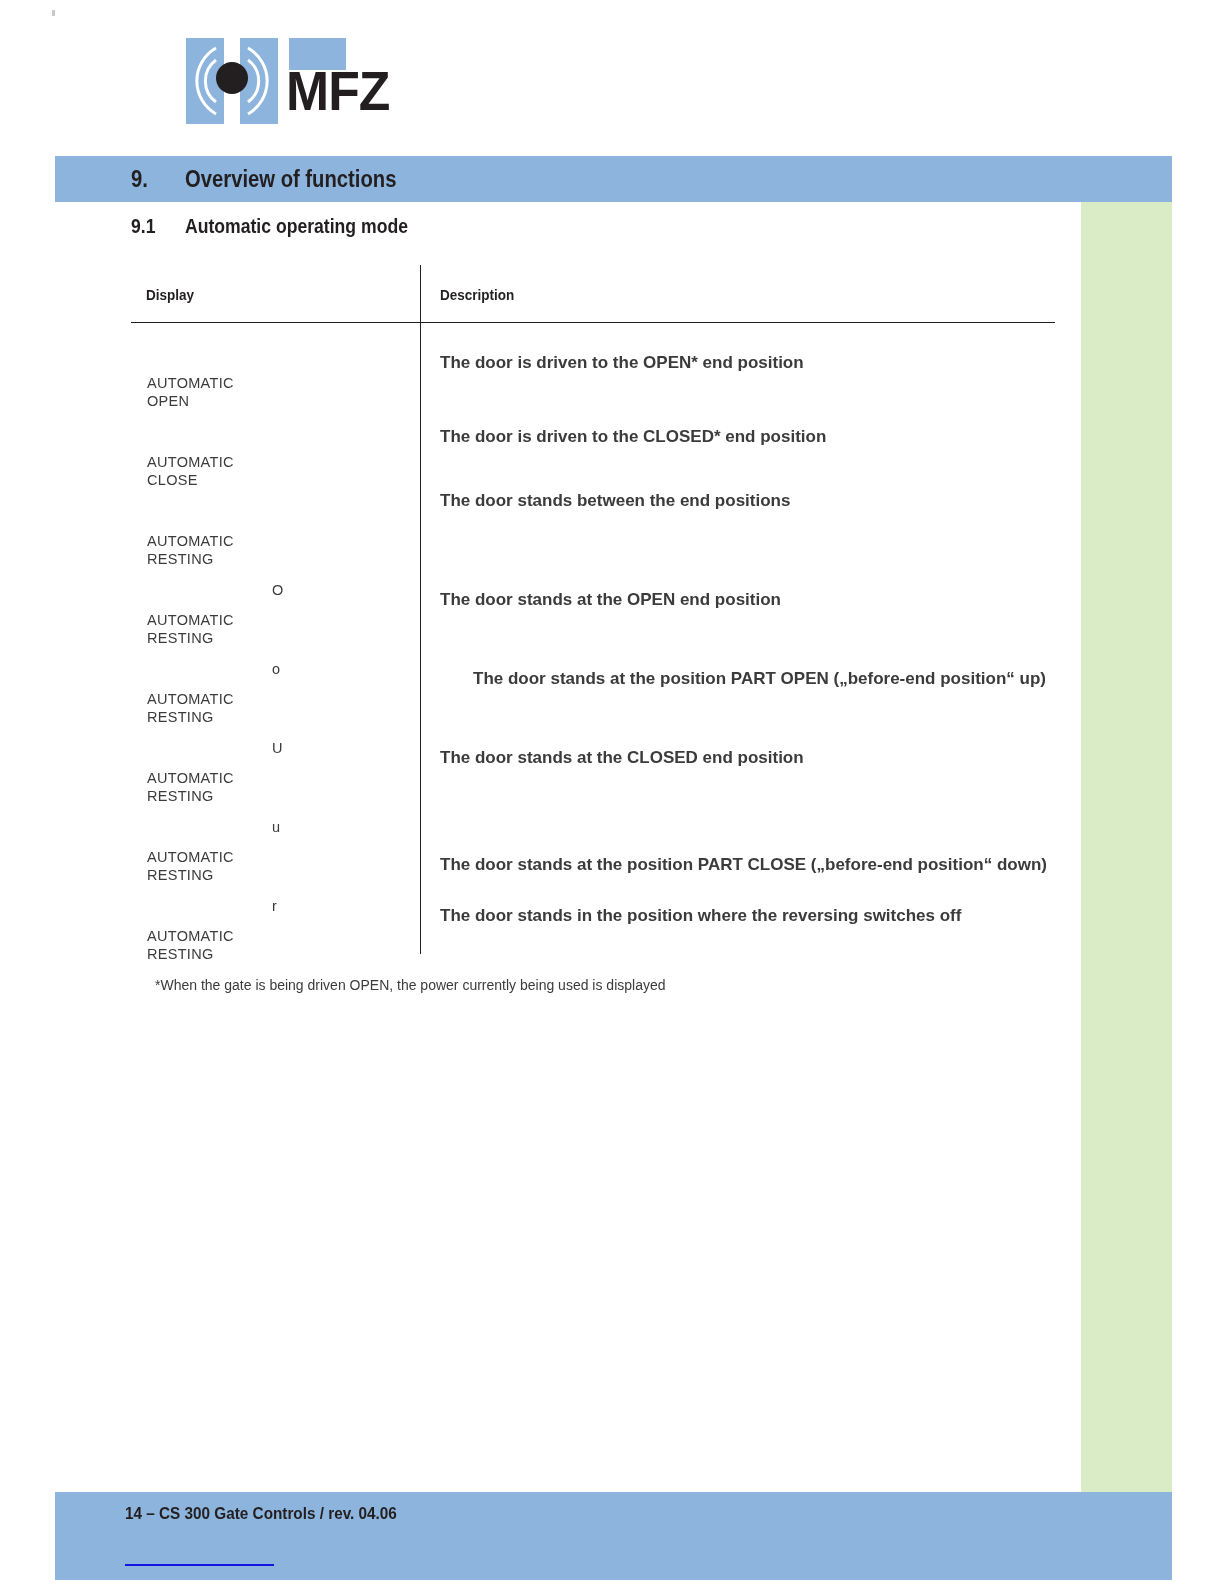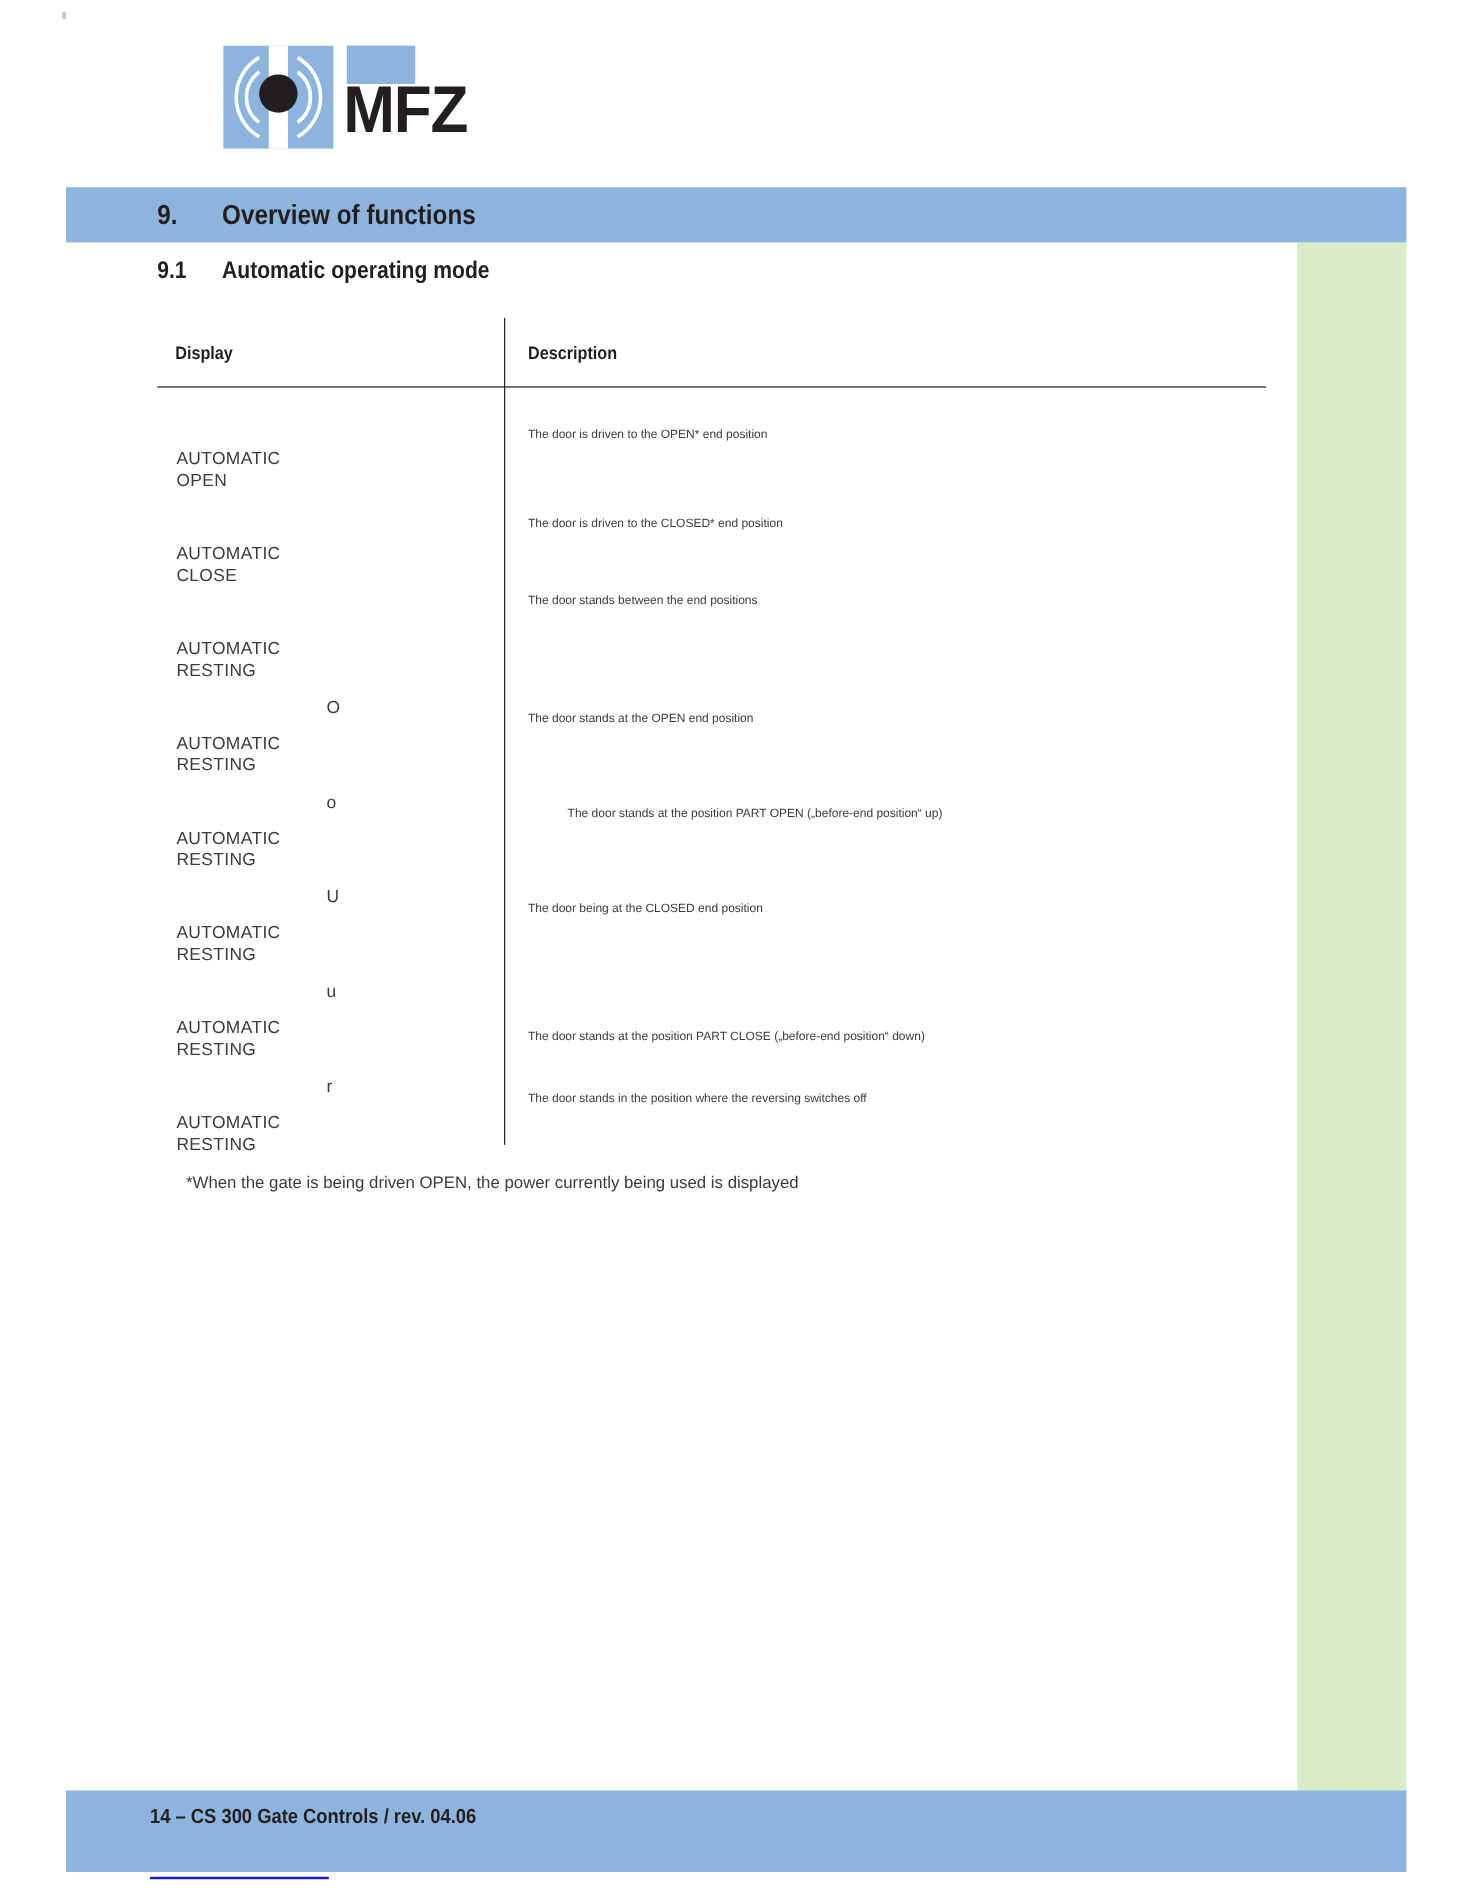--- a/index.html
+++ b/index.html
@@ -180,43 +180,44 @@
   .row-indicator {
     position: absolute;
     left: 272px;
     font-size: 14.5px;
     line-height: 18px;
     color: #3b3b3b;
   }
   .row-description {
     position: absolute;
     left: 440px;
-    font-size: 10px;
+    font-size: 17px;
     line-height: 18px;
     color: #3b3b3b;
     white-space: nowrap;
+    font-weight: bold;
   }
 
   .footnote {
     position: absolute;
     left: 131px;
     top: 977px;
     font-size: 14px;
     color: #3b3b3b;
     white-space: nowrap;
     margin-left: 24px;
   }
 
   
   .footer-band {
     position: absolute;
     left: 55px;
     top: 1492px;
     width: 1117px;
-    height: 68px;
+    height: 88px;
     background: #8cb4dd;
     text-decoration: underline;
   }
   .footer-text {
     position: absolute;
     left: 70px;
     top: 12px;
     font-size: 17px;
     font-weight: bold;
     color: #231f20;
@@ -301,21 +302,21 @@
         <div>
           <div class="row-display" style="top: 660px;">AUTOMATIC
 RESTING</div>
           <div class="row-indicator" style="top: 660px;">o</div>
           <div class="row-description" style="top: 670px; margin-left: 33px;">The door stands at the position PART OPEN („before-end position“ up)</div>
         </div>
         <div>
           <div class="row-display" style="top: 739px;">AUTOMATIC
 RESTING</div>
           <div class="row-indicator" style="top: 739px;">U</div>
-          <div class="row-description" style="top: 749px;">The door being at the CLOSED end position</div>
+          <div class="row-description" style="top: 749px;">The door stands at the CLOSED end position</div>
         </div>
         <div>
           <div class="row-display" style="top: 818px;">AUTOMATIC
 RESTING</div>
           <div class="row-indicator" style="top: 818px;">u</div>
           <div class="row-description" style="top: 856px;">The door stands at the position PART CLOSE („before-end position“ down)</div>
         </div>
         <div>
           <div class="row-display" style="top: 897px;">AUTOMATIC
 RESTING</div>

